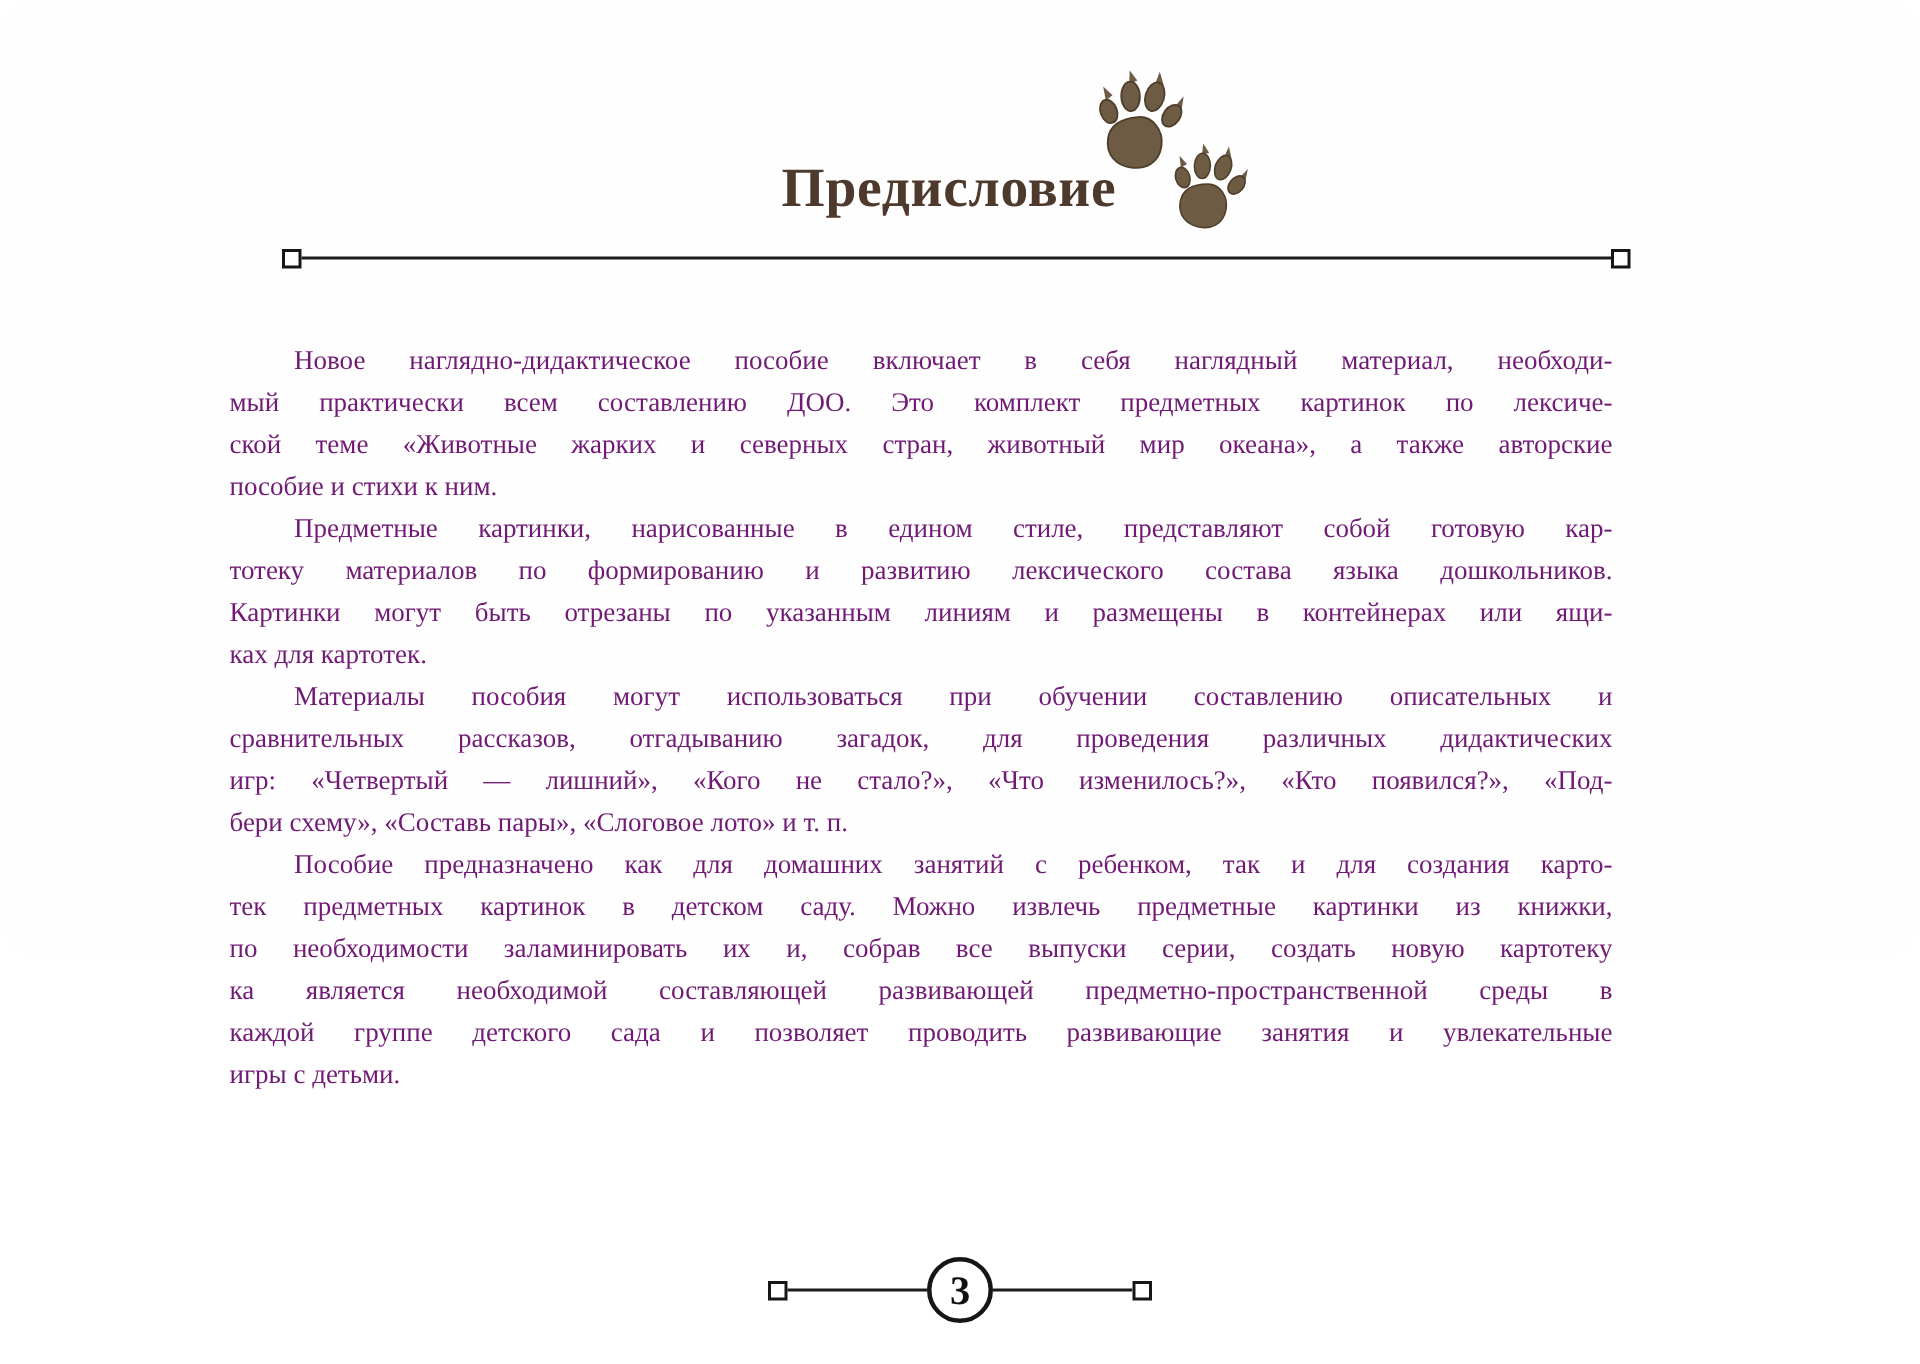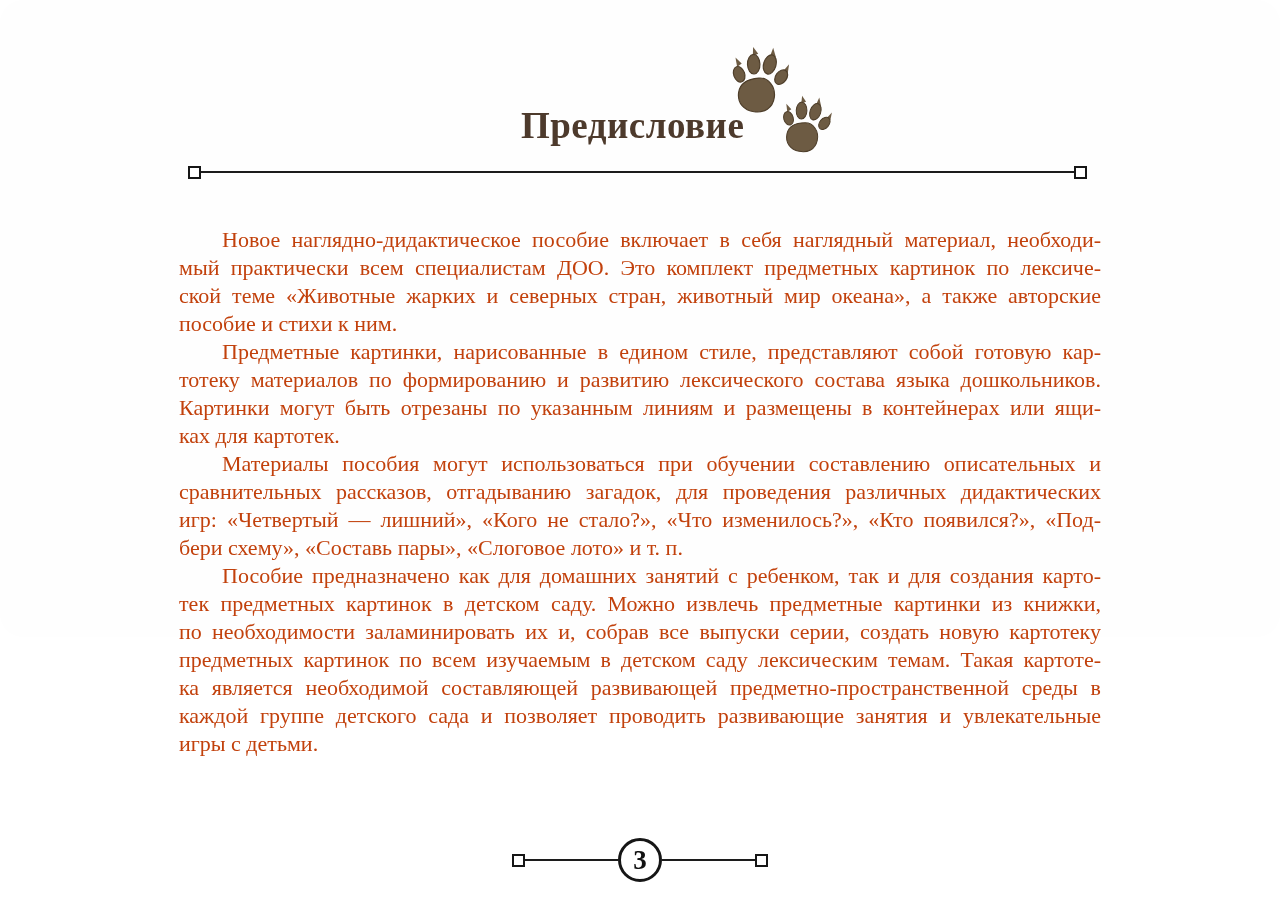--- a/index.html
+++ b/index.html
@@ -58,25 +58,25 @@
     width: 13px;
     height: 13px;
     border: 2px solid #161616;
     background: #ffffff;
     box-sizing: border-box;
   }
 
   
   .preface {
     position: absolute;
-    left: 179px;
+    left: 153px;
     top: 226px;
     width: 922px;
-    color: #c2410c;
-    font-size: 22px;
+    color: #701a75;
+    font-size: 18px;
   }
   .paragraph { margin: 0; }
   .line {
     height: 28px;
     line-height: 28px;
     overflow: hidden;
     text-align: justify;
     white-space: normal;
   }
   .line.fill::after {         
@@ -166,41 +166,40 @@
 
   <div class="divider">
     <span class="endcap"></span>
     <span class="rule"></span>
     <span class="endcap"></span>
   </div>
 
   <main class="preface">
       <div class="paragraph">
         <div class="line indent fill">Новое наглядно-дидактическое пособие включает в себя наглядный материал, необходи-</div>
-        <div class="line fill">мый практически всем специалистам ДОО. Это комплект предметных картинок по лексиче-</div>
+        <div class="line fill">мый практически всем составлению ДОО. Это комплект предметных картинок по лексиче-</div>
         <div class="line fill">ской теме «Животные жарких и северных стран, животный мир океана», а также авторские</div>
         <div class="line last">пособие и стихи к ним.</div>
       </div>
       <div class="paragraph">
         <div class="line indent fill">Предметные картинки, нарисованные в едином стиле, представляют собой готовую кар-</div>
         <div class="line fill">тотеку материалов по формированию и развитию лексического состава языка дошкольников.</div>
         <div class="line fill">Картинки могут быть отрезаны по указанным линиям и размещены в контейнерах или ящи-</div>
         <div class="line last">ках для картотек.</div>
       </div>
       <div class="paragraph">
         <div class="line indent fill">Материалы пособия могут использоваться при обучении составлению описательных и</div>
         <div class="line fill">сравнительных рассказов, отгадыванию загадок, для проведения различных дидактических</div>
         <div class="line fill">игр: «Четвертый — лишний», «Кого не стало?», «Что изменилось?», «Кто появился?», «Под-</div>
         <div class="line last">бери схему», «Составь пары», «Слоговое лото» и т. п.</div>
       </div>
       <div class="paragraph">
         <div class="line indent fill">Пособие предназначено как для домашних занятий с ребенком, так и для создания карто-</div>
         <div class="line fill">тек предметных картинок в детском саду. Можно извлечь предметные картинки из книжки,</div>
         <div class="line fill">по необходимости заламинировать их и, собрав все выпуски серии, создать новую картотеку</div>
-        <div class="line fill">предметных картинок по всем изучаемым в детском саду лексическим темам. Такая картоте-</div>
         <div class="line fill">ка является необходимой составляющей развивающей предметно-пространственной среды в</div>
         <div class="line fill">каждой группе детского сада и позволяет проводить развивающие занятия и увлекательные</div>
         <div class="line last">игры с детьми.</div>
       </div>
     </main>
 
 
   <div class="footer">
     <span class="endcap"></span>
     <span class="rule"></span>

